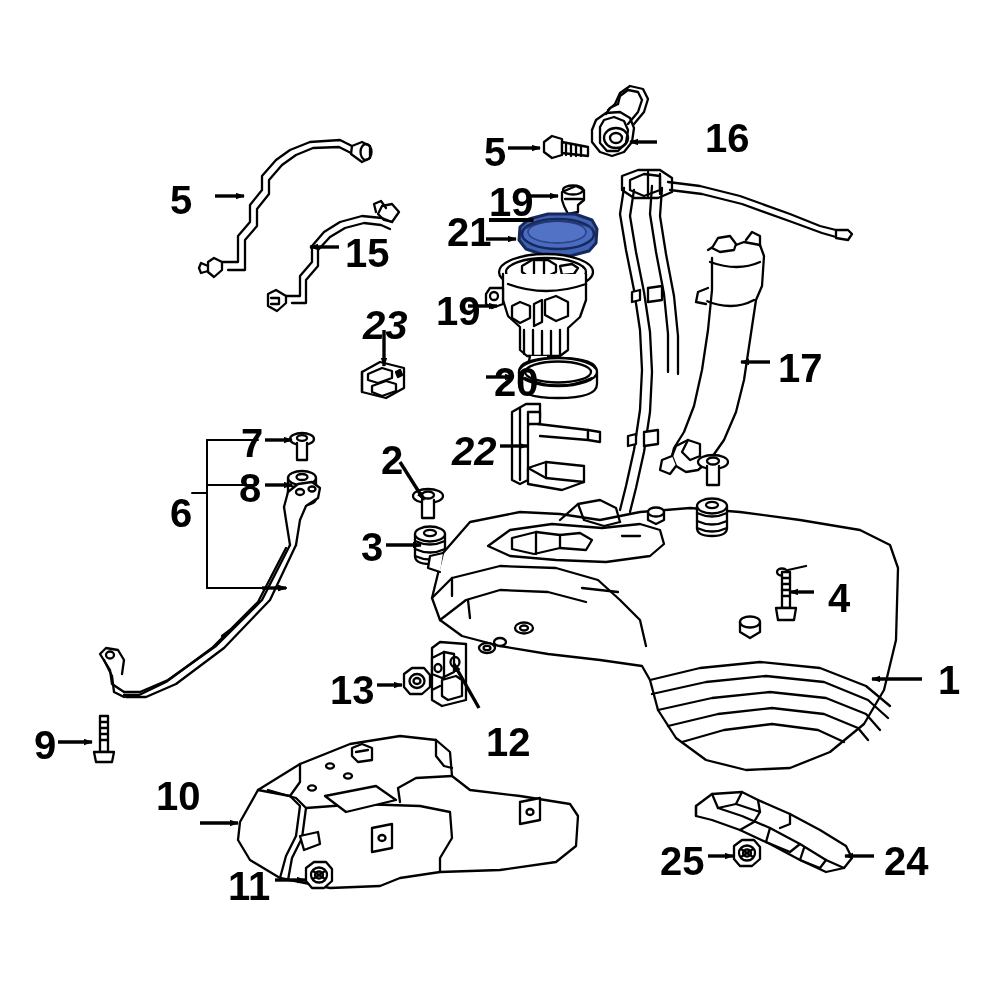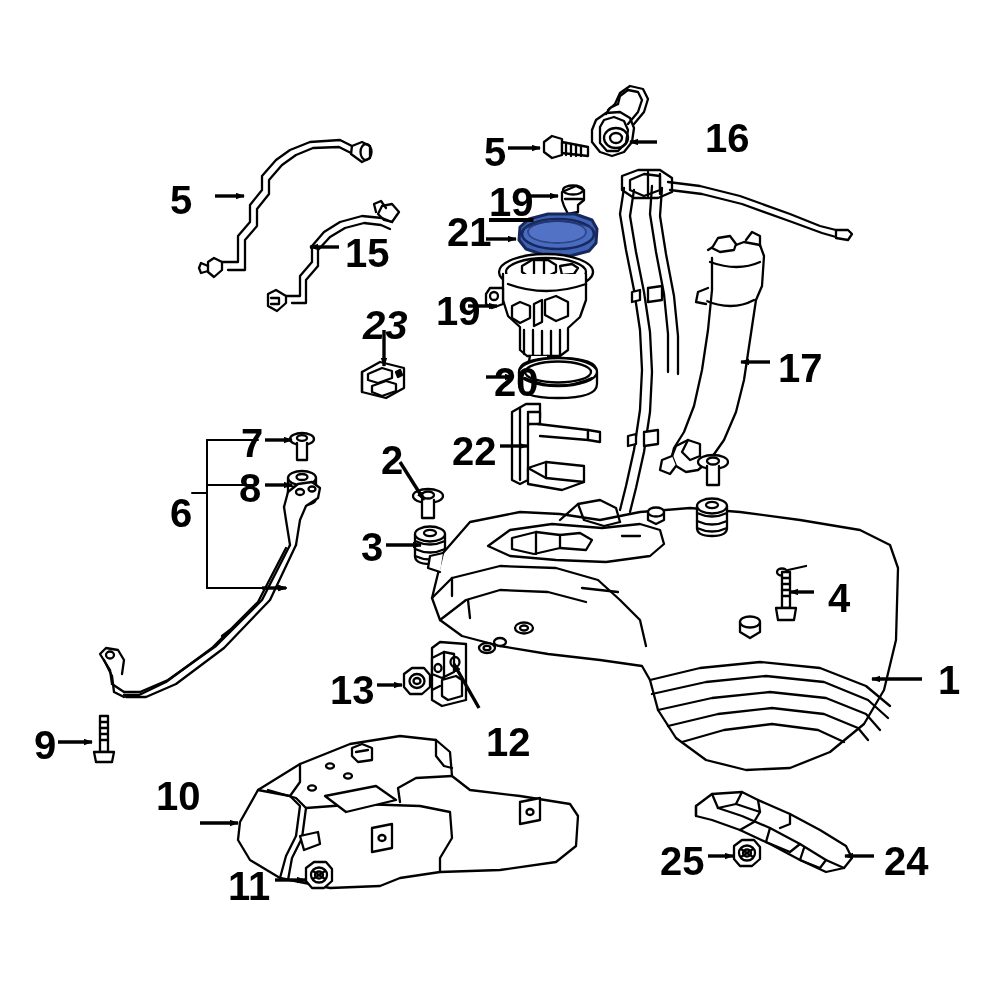--- a/index.html
+++ b/index.html
@@ -422,19 +422,19 @@
       <div class="callout cz" style="left: 486px; top: 722px;">12</div>
       <div class="callout cz" style="left: 330px; top: 670px;">13</div>
       <div class="callout cz" style="left: 170px; top: 180px;">5</div>
       <div class="callout cz" style="left: 345px; top: 233px;">15</div>
       <div class="callout cz" style="left: 665px; top: 118px; margin-left: 40px;">16</div>
       <div class="callout cz" style="left: 778px; top: 348px;">17</div>
       <div class="callout cz" style="left: 436px; top: 291px;">19</div>
       <div class="callout cz" style="left: 489px; top: 182px; text-decoration: underline;">19</div>
       <div class="callout cz" style="left: 472px; top: 362px; margin-left: 22px;">20</div>
       <div class="callout cz" style="left: 447px; top: 212px;">21</div>
-      <div class="callout cz" style="left: 452px; top: 431px;">22</div>
+      <div class="callout cz" style="left: 452px; top: 431px; font-style: italic;">22</div>
       <div class="callout cz" style="left: 363px; top: 305px; font-style: italic;">23</div>
       <div class="callout cz" style="left: 884px; top: 841px; text-align: center;">24</div>
       <div class="callout cz" style="left: 660px; top: 841px;">25</div>
     </div>
 
 </div>
 
 </body></html>

